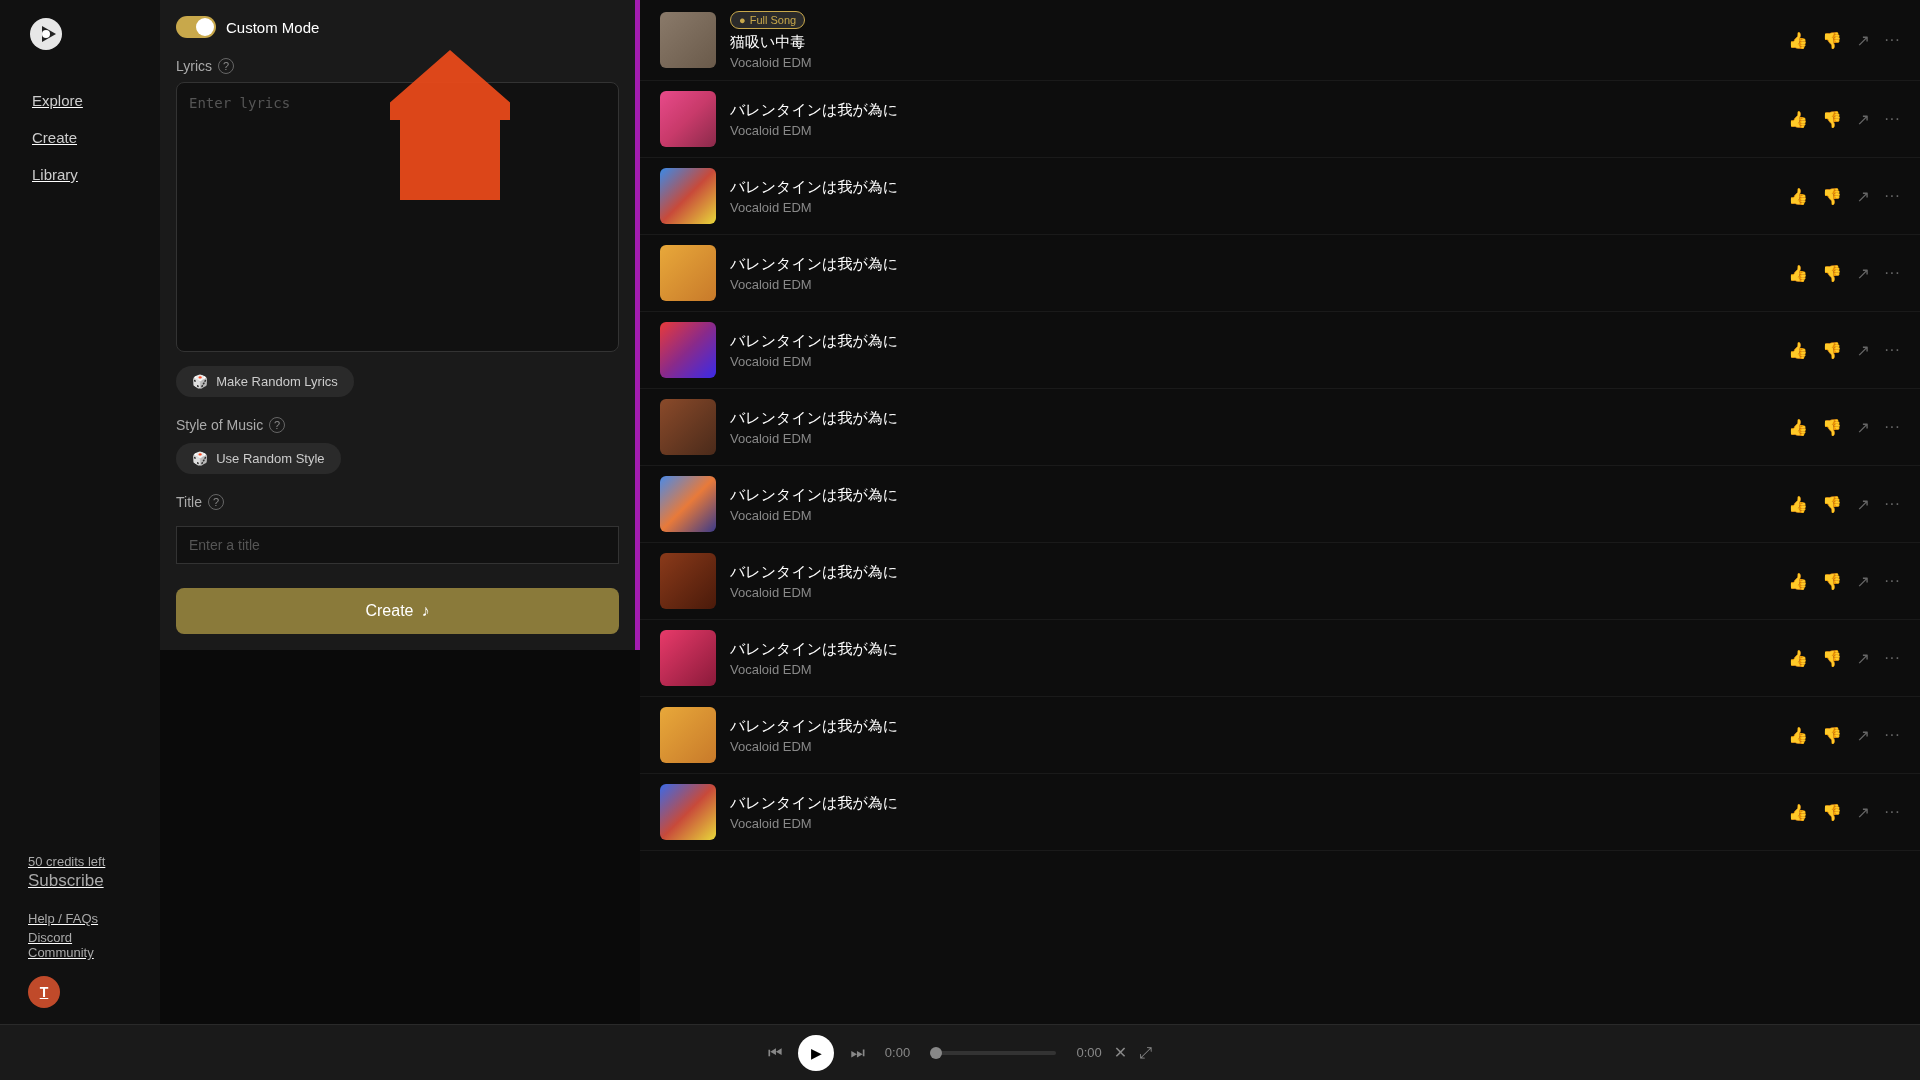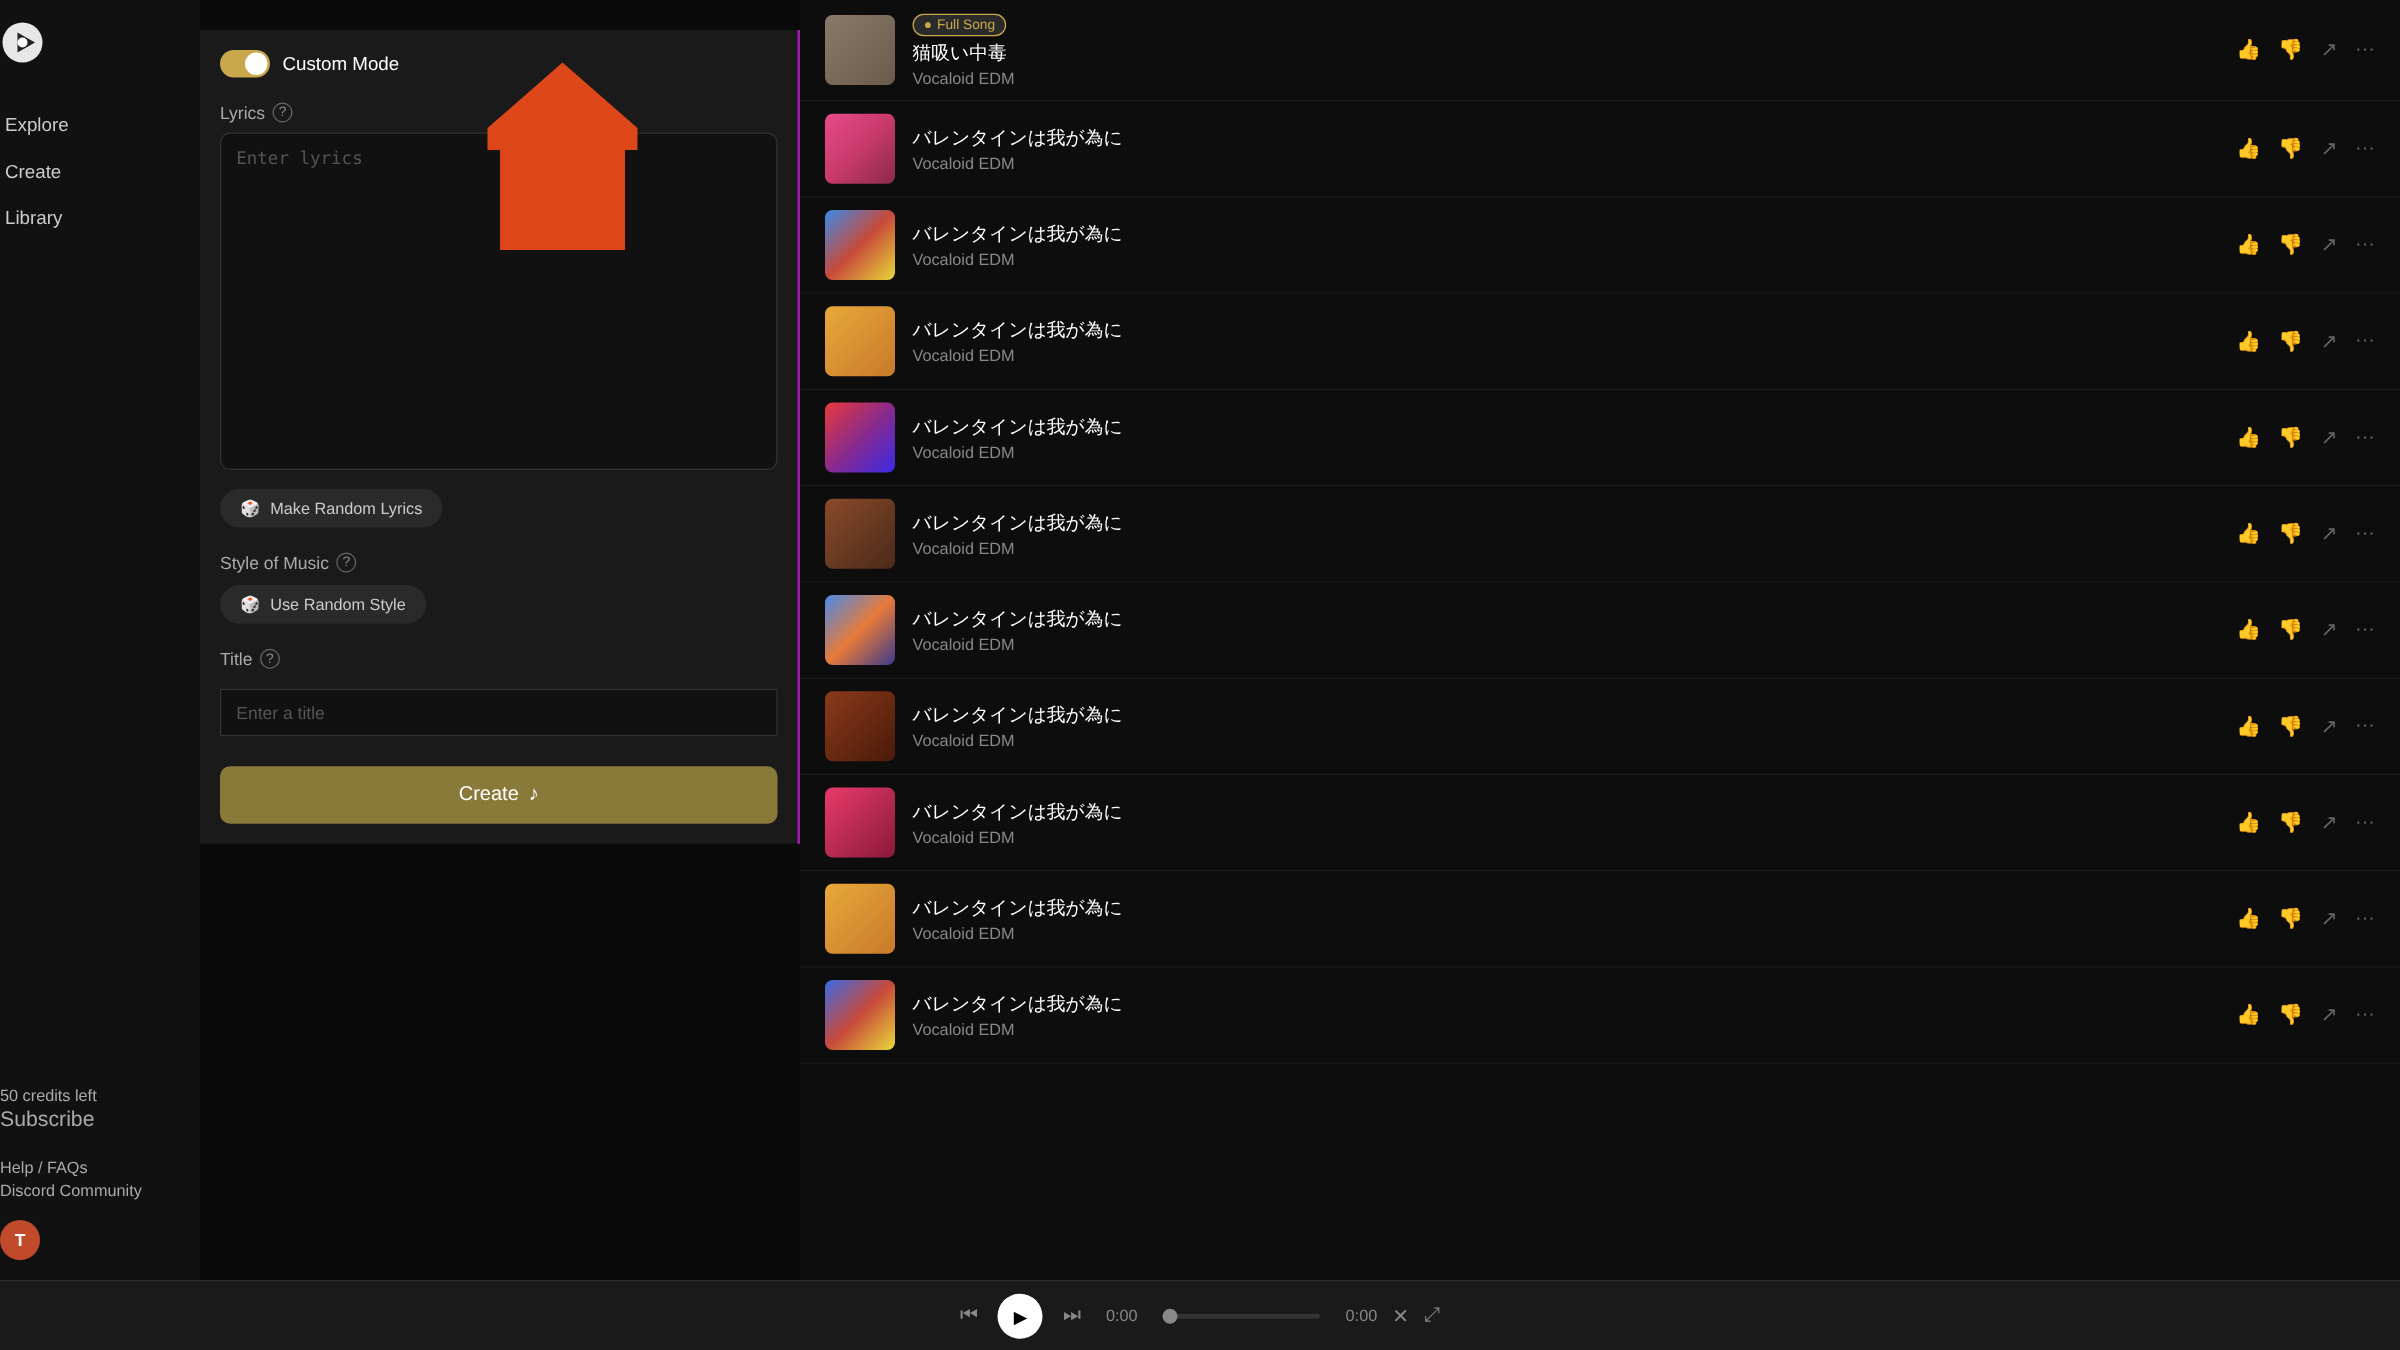--- a/index.html
+++ b/index.html
@@ -19,22 +19,23 @@
       flex: 1;
       overflow: hidden;
     }
 
     
     .sidebar {
       width: 160px;
       background: #111;
       display: flex;
       flex-direction: column;
-      padding: 16px 0;
+      padding: 16px 28px;
       flex-shrink: 0;
+      text-decoration: underline;
     }
 
     .logo {
       width: 36px;
       height: 36px;
       margin-bottom: 32px;
     }
 
     .nav-item {
       color: #ccc;
@@ -79,25 +80,24 @@
       justify-content: center;
       font-size: 14px;
       font-weight: bold;
       margin-top: 16px;
     }
 
     
     .left-panel {
       width: 480px;
       background: #1a1a1a;
-      border-right: 2px solid #a21caf;
+      border-right: 5px solid #a21caf;
       padding: 16px;
       overflow-y: auto;
       flex-shrink: 0;
-      margin-top: 24px;
     }
 
     .custom-mode-row {
       display: flex;
       align-items: center;
       gap: 10px;
       margin-bottom: 20px;
     }
 
     .toggle-switch {

